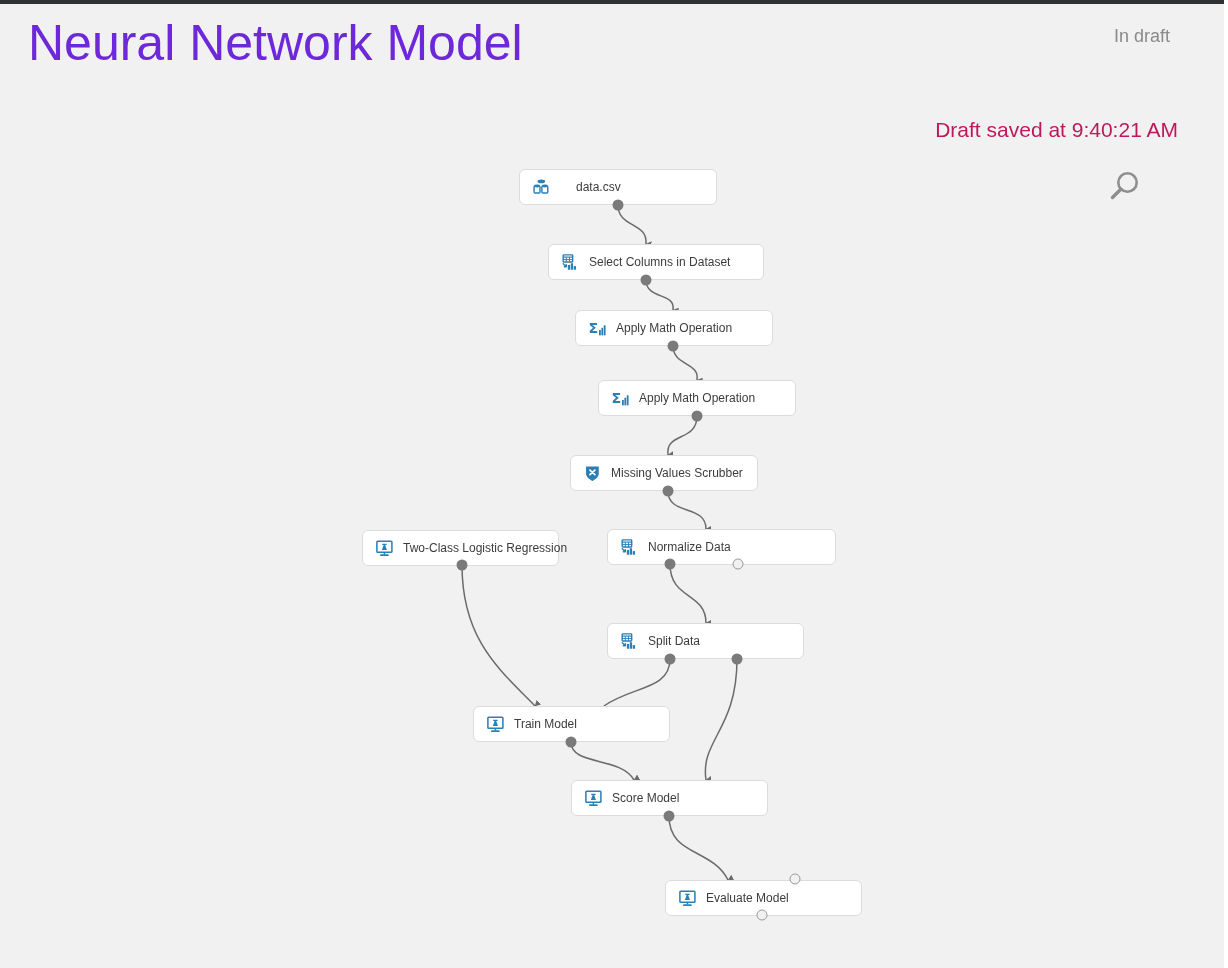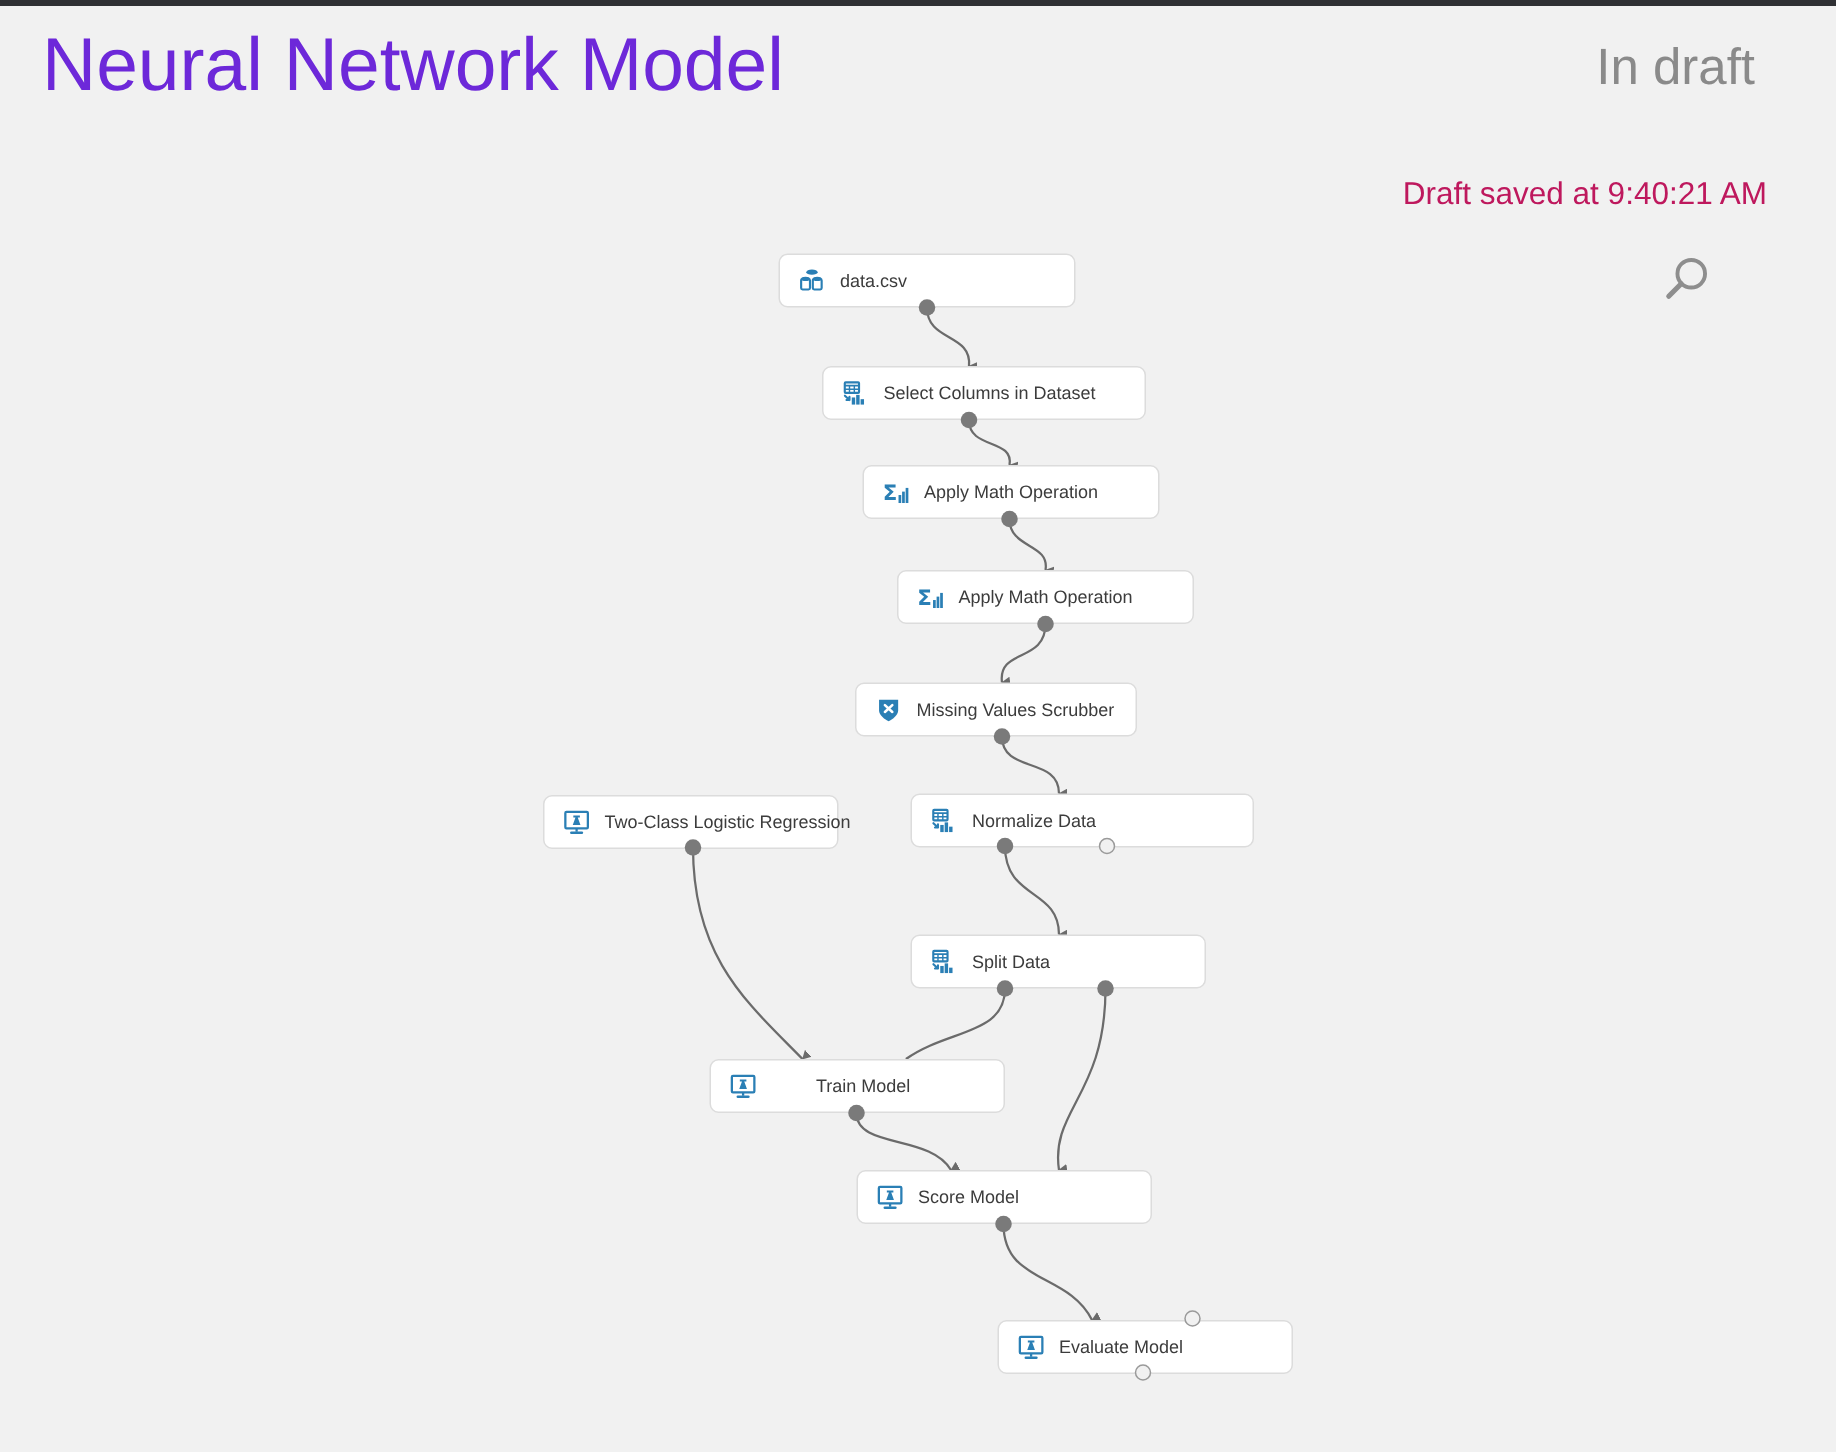--- a/index.html
+++ b/index.html
@@ -35,21 +35,21 @@
     font-size: 50px;
     font-weight: 300;
     color: #6d28d9;
     letter-spacing: 0px;
     line-height: 62px;
     white-space: nowrap;
   }
   #status-label {
     position: absolute;
     right: 58px; top: 26px;
-    font-size: 34px;
+    font-size: 18px;
     font-weight: 300;
     color: #8a8a8a;
     white-space: nowrap;
   }
   #draft-saved {
     position: absolute;
     right: 50px; top: 118px;
     font-size: 21px;
     font-weight: 300;
     color: #be185d;
@@ -144,21 +144,21 @@
           <path d="M670,564 C670,600 706,592 706,623" fill="none" stroke="#6b6b6b" stroke-width="1.5" marker-end="url(#arrowhead)"></path>
           <path d="M462,565 C462,640 500,670 535,706" fill="none" stroke="#6b6b6b" stroke-width="1.5" marker-end="url(#arrowhead)"></path>
           <path d="M670,659 C670,690 632,686 604,706" fill="none" stroke="#6b6b6b" stroke-width="1.5" marker-end="url(#arrowhead)"></path>
           <path d="M737,659 C737,730 700,740 706,780" fill="none" stroke="#6b6b6b" stroke-width="1.5" marker-end="url(#arrowhead)"></path>
           <path d="M571,742 C571,766 620,756 634,780" fill="none" stroke="#6b6b6b" stroke-width="1.5" marker-end="url(#arrowhead)"></path>
           <path d="M669,816 C669,856 712,848 728,880" fill="none" stroke="#6b6b6b" stroke-width="1.5" marker-end="url(#arrowhead)"></path>
         </g>
     </svg>
 
     <div id="nodes-layer">
-        <div class="node" style="left: 519px; top: 169px; width: 198px;">
+        <div class="node" style="left: 519px; top: 169px; width: 198px; gap: 16px;">
           <span class="node-icon"><svg viewBox="0 0 20 20" width="19" height="19">
               <ellipse cx="9.8" cy="3.6" rx="4.0" ry="1.9" fill="#2a7fb5"></ellipse>
               <rect x="2.2" y="8.4" width="6.2" height="7.4" rx="1" fill="none" stroke="#2a7fb5" stroke-width="1.5"></rect>
               <ellipse cx="5.3" cy="8.4" rx="3.1" ry="1.5" fill="#2a7fb5"></ellipse>
               <rect x="10.4" y="8.4" width="6.2" height="7.4" rx="1" fill="none" stroke="#2a7fb5" stroke-width="1.5"></rect>
               <ellipse cx="13.5" cy="8.4" rx="3.1" ry="1.5" fill="#2a7fb5"></ellipse>
             </svg></span>
           <span class="node-label">data.csv</span>
         </div>
         <div class="node" style="left: 548px; top: 244px; width: 216px;">
@@ -230,21 +230,21 @@
               <line x1="5.6" y1="4.3" x2="5.6" y2="9.4" stroke="#2a7fb5" stroke-width="1"></line>
               <line x1="9.0" y1="4.3" x2="9.0" y2="9.4" stroke="#2a7fb5" stroke-width="1"></line>
               <line x1="2.3" y1="6.9" x2="12.3" y2="6.9" stroke="#2a7fb5" stroke-width="1"></line>
               <path d="M2.4,11.4 L5.6,14.4 M5.6,14.4 L5.6,12.2 M5.6,14.4 L3.5,14.4" fill="none" stroke="#2a7fb5" stroke-width="1.5" stroke-linecap="round"></path>
               <rect x="7.2" y="12.6" width="2.4" height="5.0" fill="#2a7fb5"></rect>
               <rect x="10.3" y="10.8" width="2.4" height="6.8" fill="#2a7fb5"></rect>
               <rect x="13.4" y="13.8" width="2.4" height="3.8" fill="#2a7fb5"></rect>
             </svg></span>
           <span class="node-label">Split Data</span>
         </div>
-        <div class="node" style="left: 473px; top: 706px; width: 197px; gap: 30px;">
+        <div class="node" style="left: 473px; top: 706px; width: 197px;">
           <span class="node-icon"><svg viewBox="0 0 20 20" width="19" height="19">
               <rect x="2.0" y="2.4" width="15.8" height="11.6" rx="0.8" fill="none" stroke="#2a7fb5" stroke-width="1.6"></rect>
               <path d="M7.6,4.9 L12.2,4.9 L12.2,6.3 L10.7,6.3 L12.6,11.6 L7.2,11.6 L9.1,6.3 L7.6,6.3 Z" fill="#2a7fb5"></path>
               <line x1="9.9" y1="14.0" x2="9.9" y2="16.3" stroke="#2a7fb5" stroke-width="1.6"></line>
               <line x1="6.2" y1="17.0" x2="13.6" y2="17.0" stroke="#2a7fb5" stroke-width="1.8" stroke-linecap="round"></line>
             </svg></span>
           <span class="node-label">Train Model</span>
         </div>
         <div class="node" style="left: 571px; top: 780px; width: 197px;">
           <span class="node-icon"><svg viewBox="0 0 20 20" width="19" height="19">

